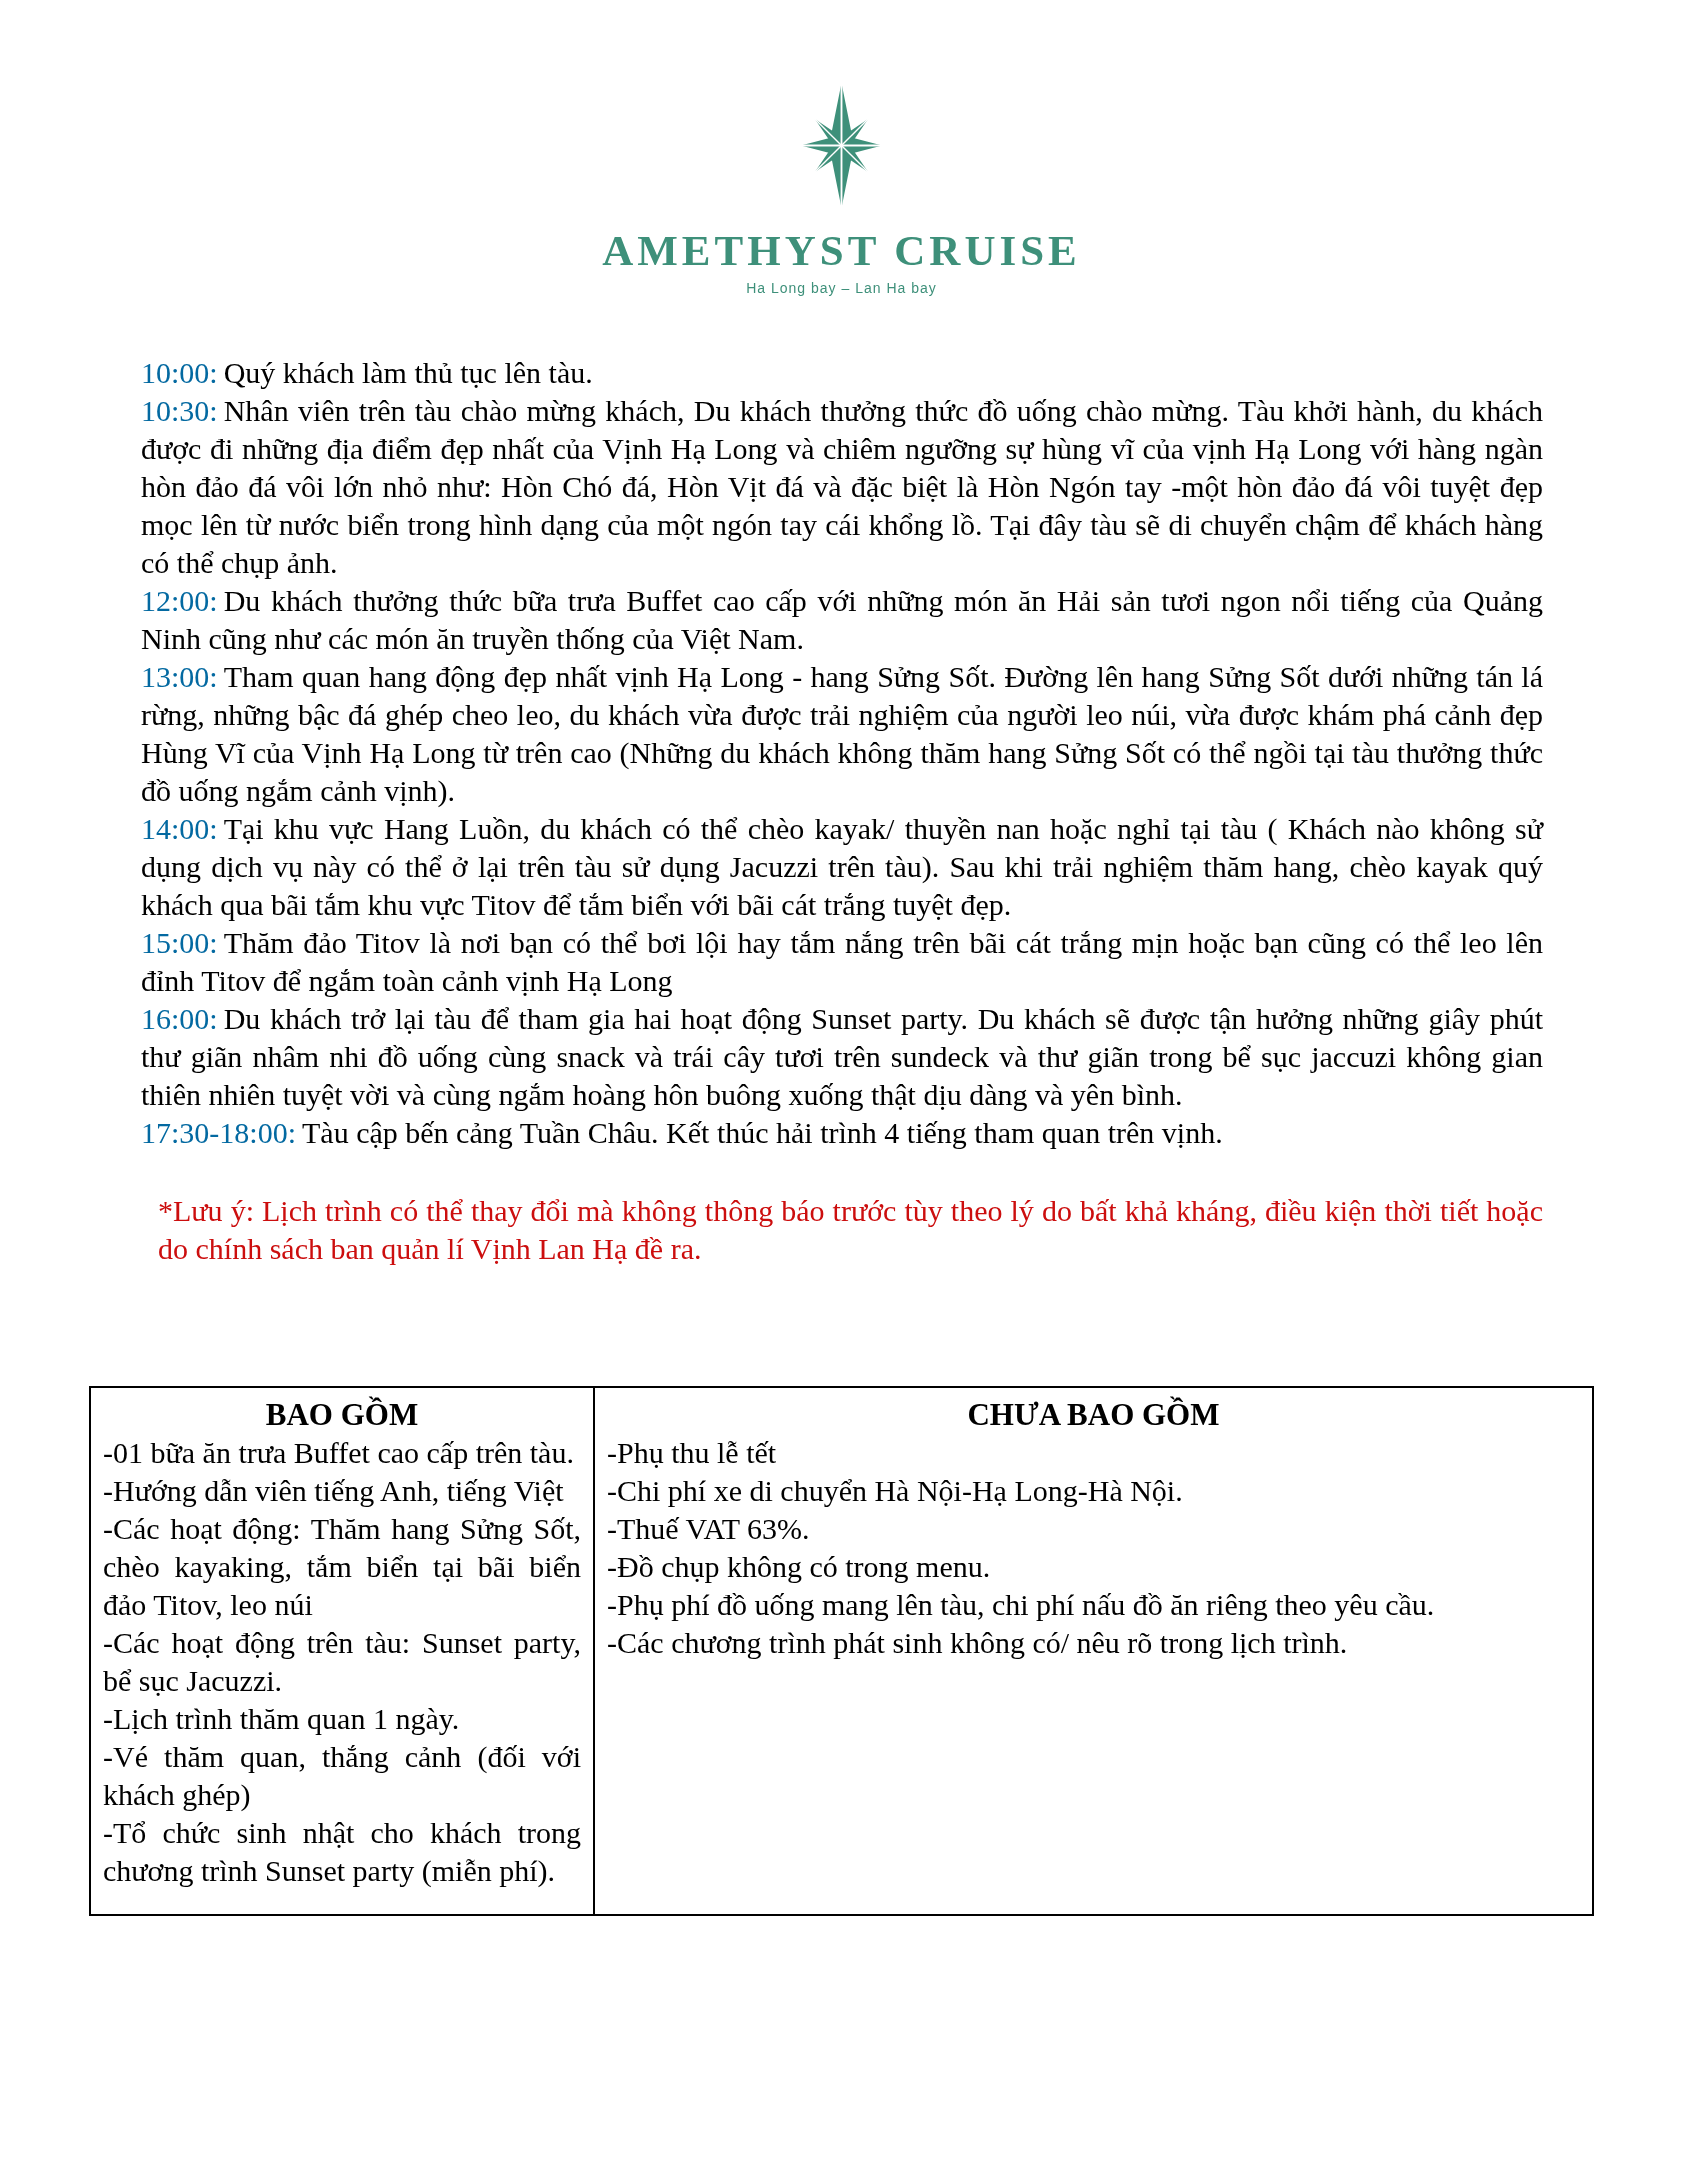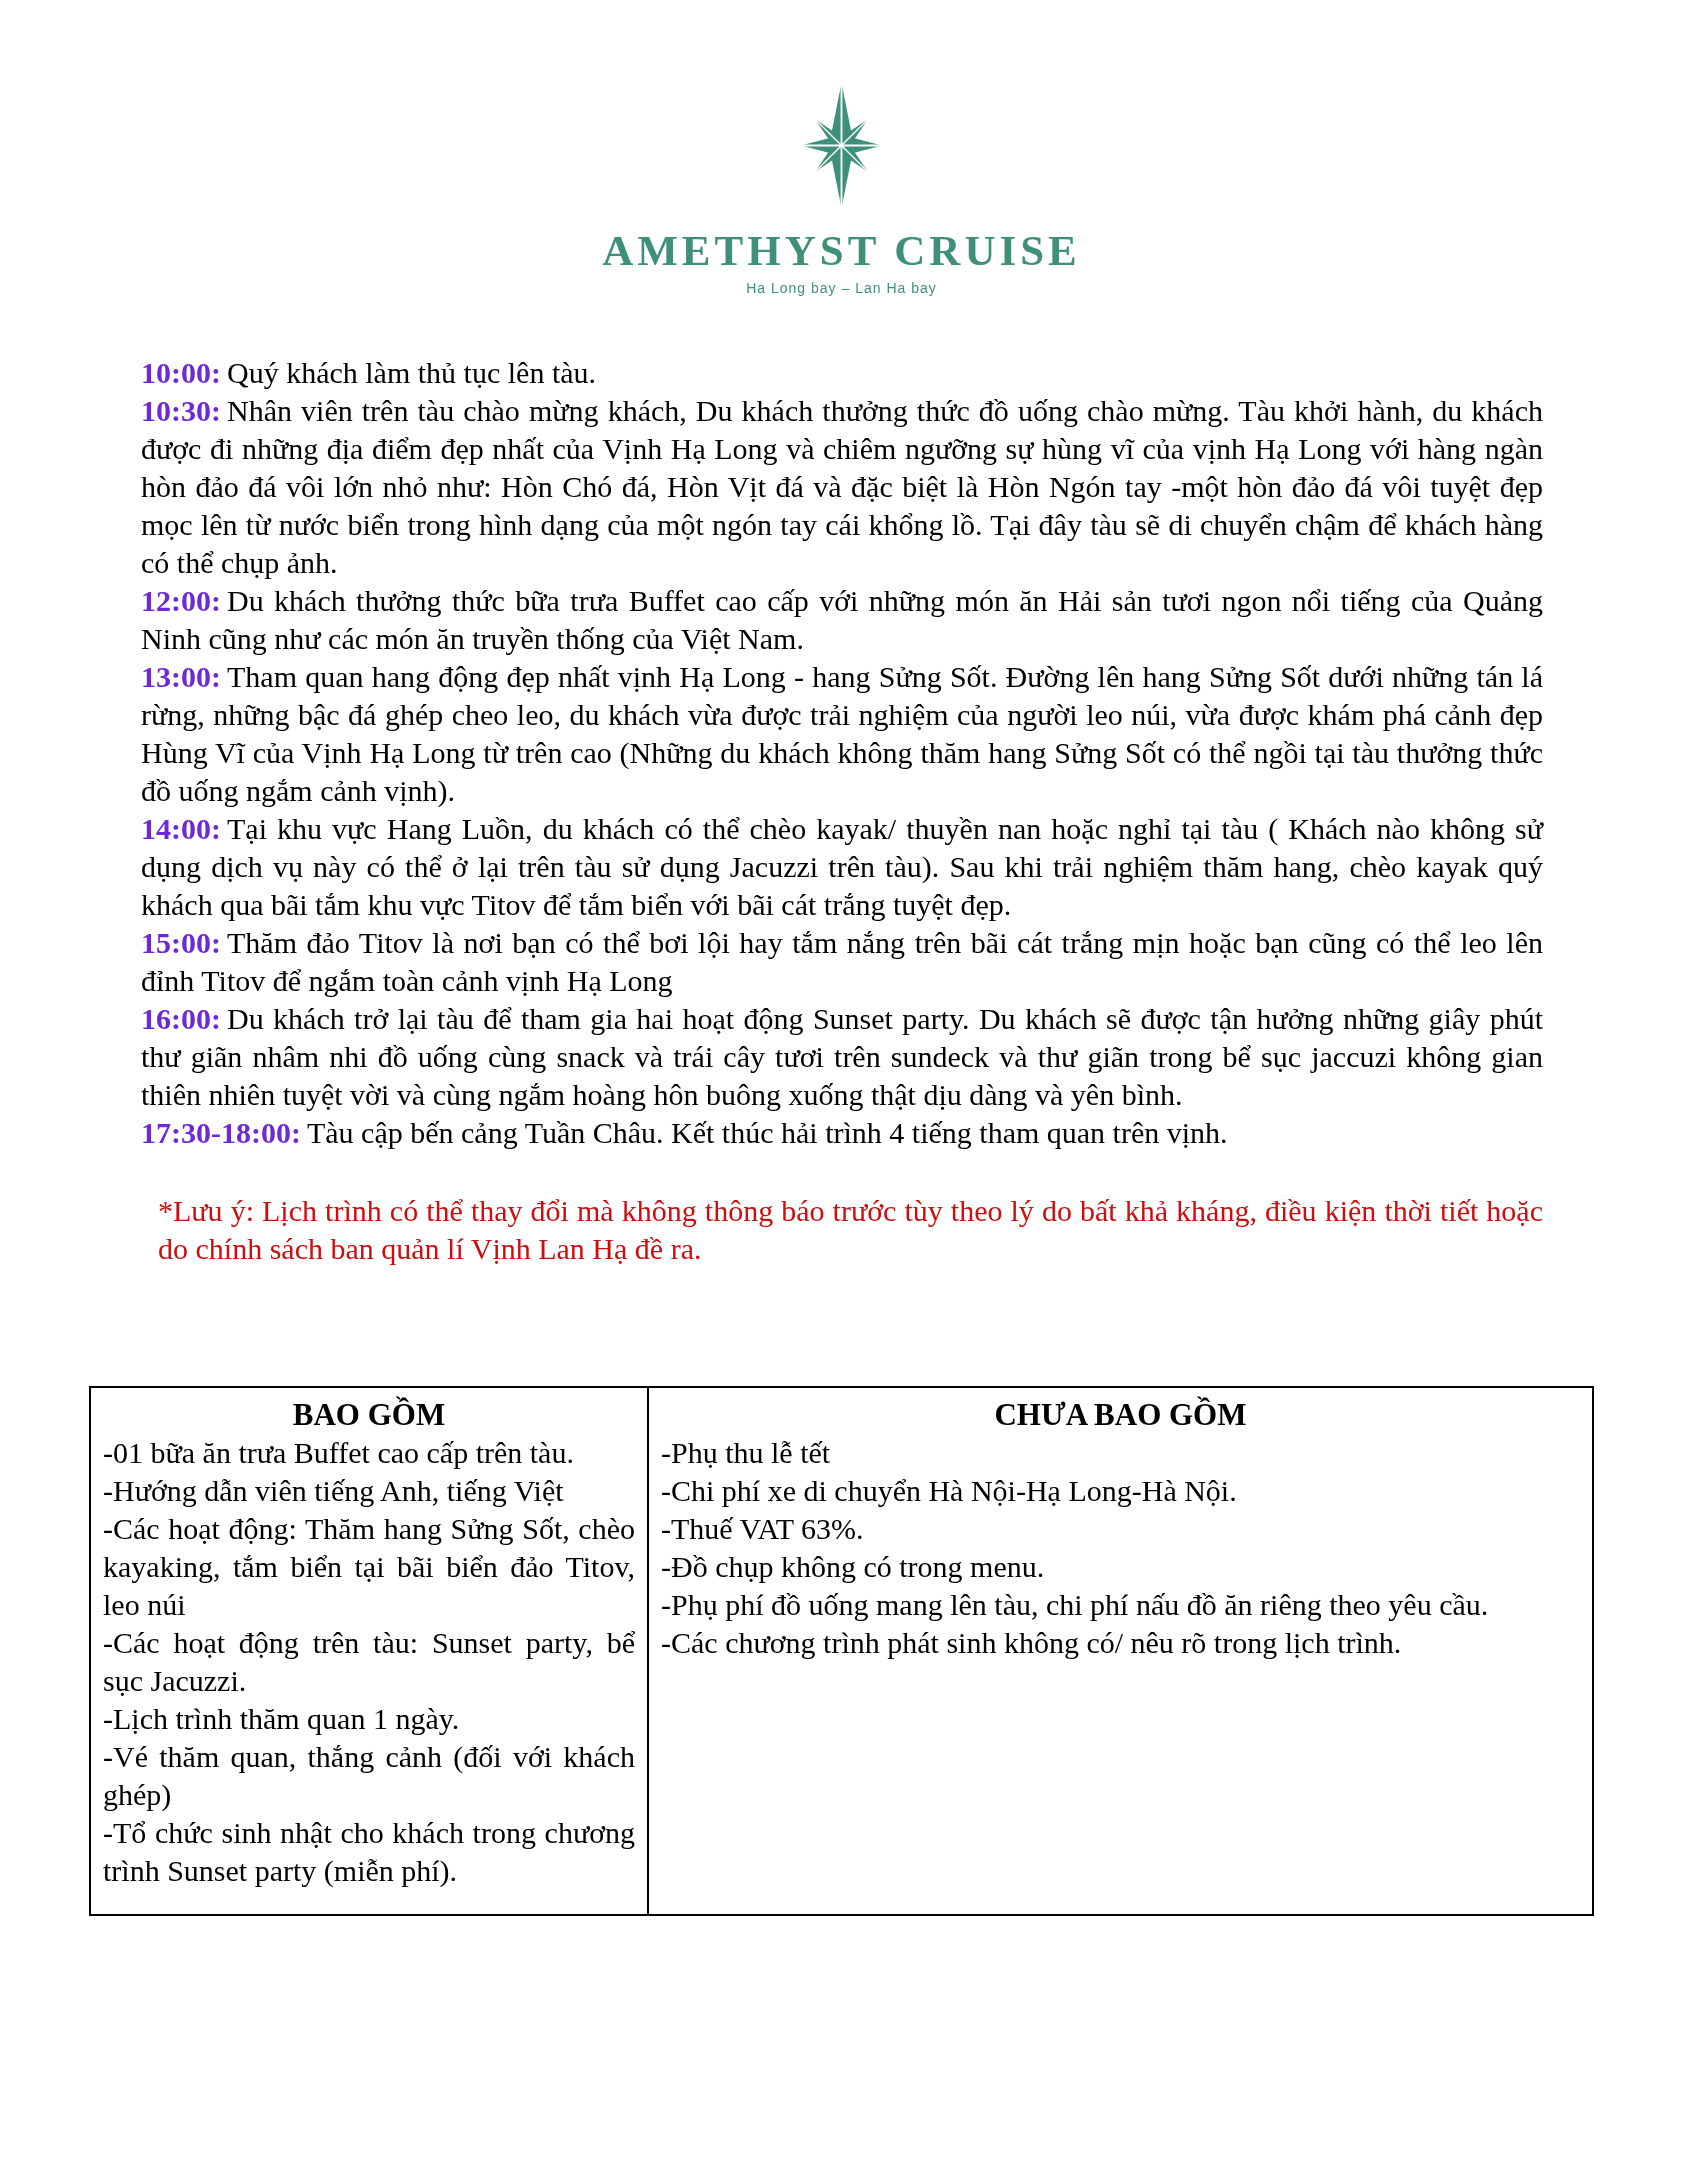--- a/index.html
+++ b/index.html
@@ -35,22 +35,22 @@
   
   .itinerary{
     position:absolute;
     top:354px;left:141px;width:1402px;
     font-size:30px;
     line-height:38px;
     text-align:justify;
   }
   .entry{margin:0;}
   .time{
-    font-weight:bold;
-    color:#6d28d9;
+    font-weight:normal;
+    color:#0369a1;
     margin-right:6px;
   }
   .note{
     margin:40px 0 0 17px;
     color:#cc0e0e;
     text-align:justify;
   }
   
   .inc-table{
     position:absolute;
@@ -58,21 +58,21 @@
     display:flex;
     border:2px solid #000;
     box-sizing:border-box;
     font-size:30px;
     line-height:38px;
   }
   .inc-cell{
     box-sizing:border-box;
     padding:6px 12px 24px 12px;
   }
-  .cell-included{width:556px;}
+  .cell-included{width:502px;}
   .cell-excluded{flex:1;border-left:2px solid #000;}
   .cell-header{
     text-align:center;
     font-weight:bold;
     font-size:31px;
     margin:2px 0 0 0;
   }
   .cell-item{text-align:justify;}
 </style>
 </head>

